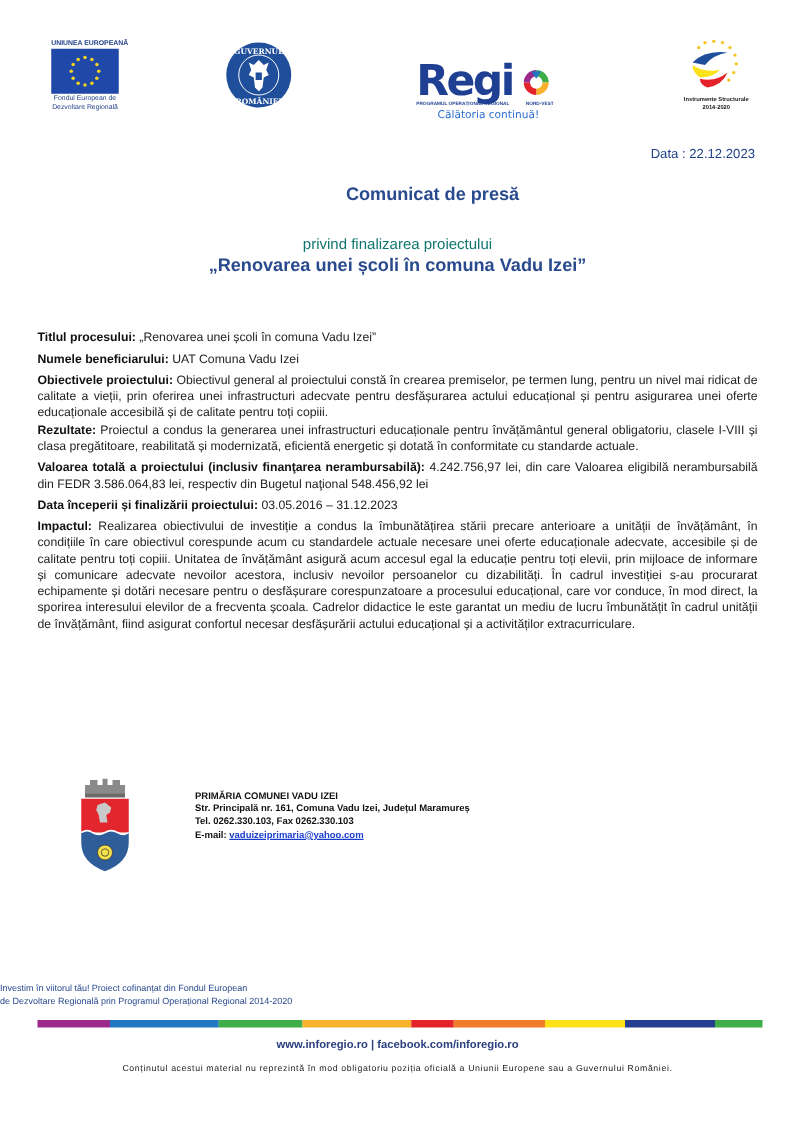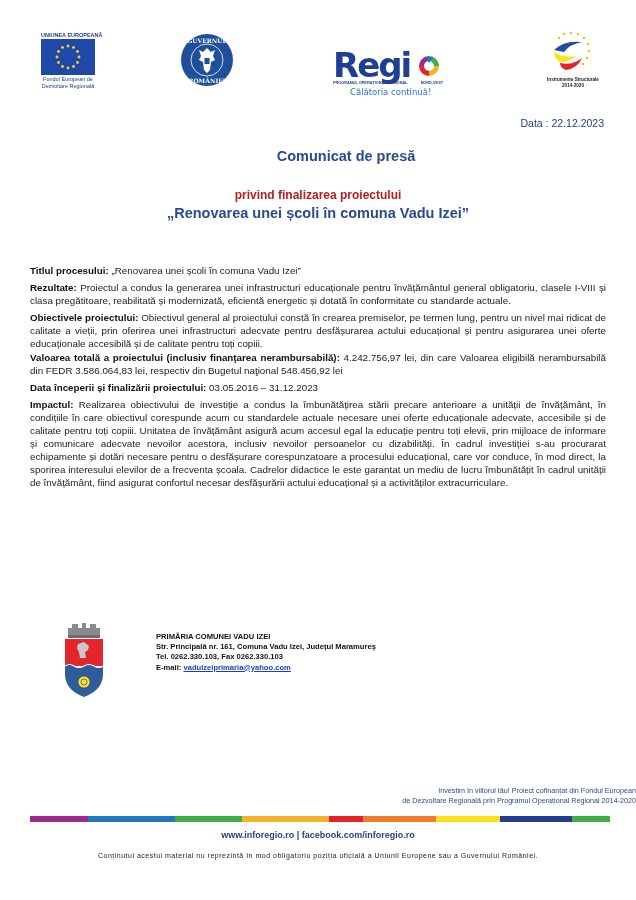--- a/index.html
+++ b/index.html
@@ -23,33 +23,33 @@
     .regio-ring { position: absolute; left: 84px; top: 6px; width: 24px; height: 24px; }
     .regio-prog { position: absolute; left: 0; top: 33px; width: 110px; font-size: 3.8px; font-weight: bold; color: #1f3f93; white-space: nowrap; display: flex; justify-content: space-between; }
     .regio-tag { position: absolute; left: 17px; top: 39px; font-size: 8.5px; color: #2c6fd0; white-space: nowrap; font-family: "DejaVu Sans", sans-serif; }
 
     
     .is-logo { left: 540px; top: 30px; width: 66px; height: 64px; }
     .is-label { position: absolute; left: 0; top: 47px; width: 66px; text-align: center; font-size: 4.6px; font-weight: bold; color: #222; line-height: 6px; white-space: nowrap; }
 
     .date-line { position: absolute; right: 32px; top: 117px; font-size: 10.5px; color: #1f3f87; }
     .title-main { position: absolute; left: 0; width: 636px; top: 148px; text-align: center; font-size: 14.5px; font-weight: bold; color: #2a4a8e; margin-left: 28px; }
-    .title-sub { position: absolute; left: 0; width: 636px; top: 188px; text-align: center; font-size: 12px; font-weight: bold; color: #b91c1c; }
+    .title-sub { position: absolute; left: 0; width: 636px; top: 188px; text-align: center; font-size: 12px; font-weight: normal; color: #0f766e; }
     .title-proj { position: absolute; left: 0; width: 636px; top: 205px; text-align: center; font-size: 14.5px; font-weight: bold; color: #2a4a8e; }
 
     .content { position: absolute; left: 30px; top: 264px; width: 576px; font-size: 9.8px; line-height: 13px; color: #222; font-family: "Liberation Sans", sans-serif; }
     .para { text-align: justify; margin-bottom: 4px; }
     .para.tight { margin-bottom: 1px; }
     .para b { font-weight: bold; color: #111; }
 
     .contact-crest { position: absolute; left: 62px; top: 620px; width: 44px; height: 78px; }
     .contact { position: absolute; left: 156px; top: 632px; font-size: 7.6px; line-height: 10.2px; font-weight: bold; color: #111; }
     .contact a { color: #1a3ccf; text-decoration: underline; }
 
-    .footer-invest { position: absolute; left: 0; width: 636px; top: 786px; text-align: right; font-size: 7.2px; line-height: 9.5px; color: #2a4a8e; }
+    .footer-invest { position: absolute; left: 0; width: 636px; top: 786px; text-align: left; font-size: 7.2px; line-height: 9.5px; color: #2a4a8e; }
     .color-bar { position: absolute; left: 30px; top: 816px; width: 580px; height: 6px; display: flex; }
     .color-bar span { display: block; height: 100%; }
     .footer-links { position: absolute; left: 0; width: 636px; top: 830px; text-align: center; font-size: 9px; font-weight: bold; color: #2a3f7e; }
     .footer-disclaimer { position: absolute; left: 0; width: 636px; top: 852px; text-align: center; font-size: 7px; letter-spacing: 0.5px; color: #222; }
   </style>
 </head>
 <body>
 
 <div class="logo eu-logo">
   <div class="eu-top">UNIUNEA EUROPEANĂ</div>
@@ -125,22 +125,23 @@
   </div>
 </div>
 
 <div class="date-line">Data : 22.12.2023</div>
 <div class="title-main">Comunicat de presă</div>
 <div class="title-sub">privind finalizarea proiectului</div>
 <div class="title-proj">„Renovarea unei școli în comuna Vadu Izei”</div>
 
 <div class="content">
   <p class="para"><b>Titlul procesului:</b><span> „Renovarea unei școli în comuna Vadu Izei”</span></p>
+  <p class="para"><b>Numele beneficiarului:</b><span> UAT Comuna Vadu Izei</span></p>
+  <p class="para tight"><b>Obiectivele proiectului:</b><span> Obiectivul general al proiectului constă în crearea premiselor, pe termen lung, pentru un nivel mai ridicat de calitate a vieții, prin oferirea unei infrastructuri adecvate pentru desfășurarea actului educațional și pentru asigurarea unei oferte educaționale accesibilă și de calitate pentru toți copiii.</span></p>
   <p class="para"><b>Rezultate:</b><span> Proiectul a condus la generarea unei infrastructuri educaționale pentru învățământul general obligatoriu, clasele I-VIII și clasa pregătitoare, reabilitată și modernizată, eficientă energetic și dotată în conformitate cu standarde actuale.</span></p>
-  <p class="para tight"><b>Obiectivele proiectului:</b><span> Obiectivul general al proiectului constă în crearea premiselor, pe termen lung, pentru un nivel mai ridicat de calitate a vieții, prin oferirea unei infrastructuri adecvate pentru desfășurarea actului educațional și pentru asigurarea unei oferte educaționale accesibilă și de calitate pentru toți copiii.</span></p>
   <p class="para"><b>Valoarea totală a proiectului (inclusiv finanţarea nerambursabilă):</b><span> 4.242.756,97 lei, din care Valoarea eligibilă nerambursabilă din FEDR 3.586.064,83 lei, respectiv din Bugetul naţional 548.456,92 lei</span></p>
   <p class="para"><b>Data începerii și finalizării proiectului:</b><span> 03.05.2016 – 31.12.2023</span></p>
   <p class="para"><b>Impactul:</b><span> Realizarea obiectivului de investiție a condus la îmbunătățirea stării precare anterioare a unității de învățământ, în condițiile în care obiectivul corespunde acum cu standardele actuale necesare unei oferte educaționale adecvate, accesibile și de calitate pentru toți copiii. Unitatea de învățământ asigură acum accesul egal la educație pentru toți elevii, prin mijloace de informare și comunicare adecvate nevoilor acestora, inclusiv nevoilor persoanelor cu dizabilități. În cadrul investiției s-au procurarat echipamente și dotări necesare pentru o desfășurare corespunzatoare a procesului educațional, care vor conduce, în mod direct, la sporirea interesului elevilor de a frecventa școala. Cadrelor didactice le este garantat un mediu de lucru îmbunătățit în cadrul unității de învățământ, fiind asigurat confortul necesar desfășurării actului educațional și a activităților extracurriculare.</span></p>
 </div>
 
 <svg class="contact-crest" viewBox="0 0 44 78">
   <path d="M6 16 L6 8 L10 8 L10 4 L16 4 L16 8 L20 8 L20 3 L24 3 L24 8 L28 8 L28 4 L34 4 L34 8 L38 8 L38 16 Z" fill="#8a8a8a"></path>
   <rect x="6" y="15" width="32" height="3" fill="#6a6a6a"></rect>
   <path d="M3 19 L41 19 L41 46 L3 46 Z" fill="#e3262d"></path>
   <path d="M3 46 Q8 43 12 46 Q17 49 22 46 Q27 43 32 46 Q37 49 41 46 L41 54 Q41 70 22 77 Q3 70 3 54 Z" fill="#2f5d9a"></path>

